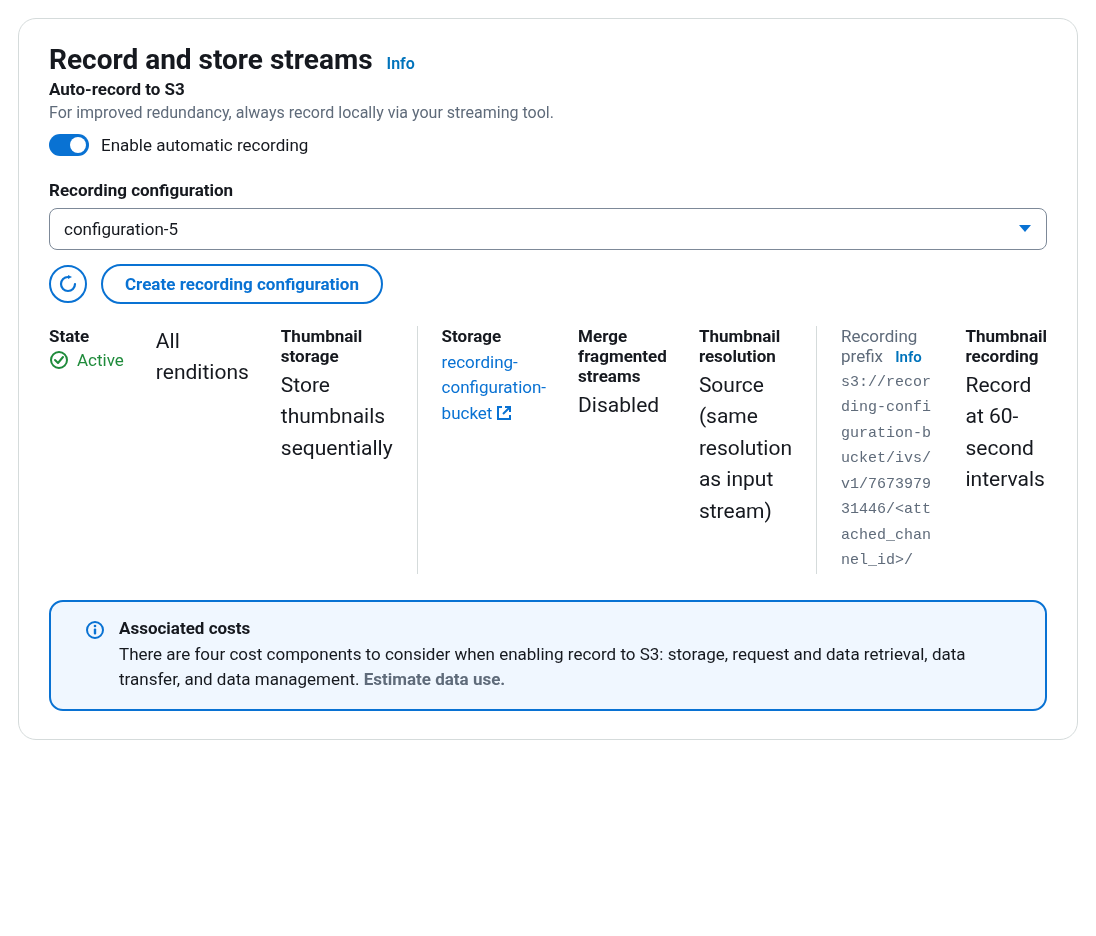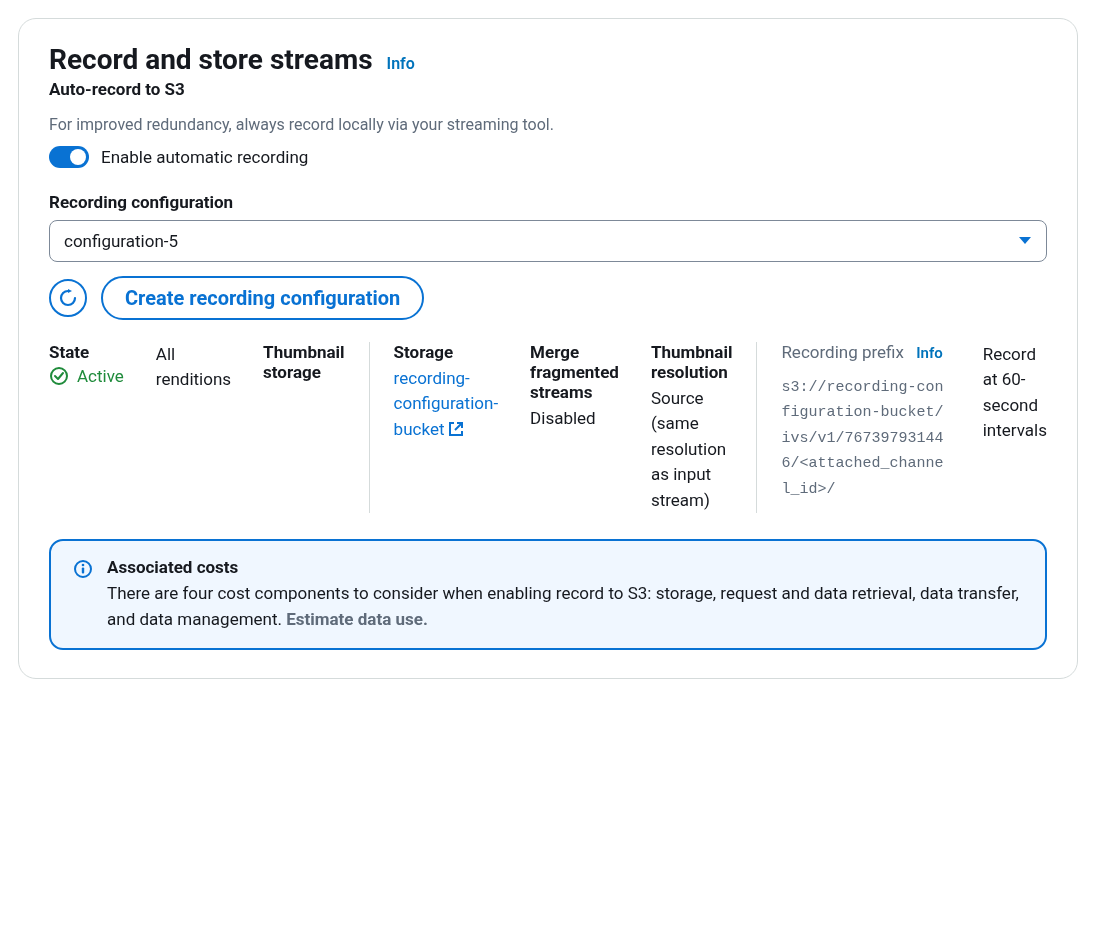--- a/index.html
+++ b/index.html
@@ -36,21 +36,21 @@
   .info-link-sm {
     color: #0073bb;
     font-size: 15px;
     font-weight: 600;
     cursor: pointer;
     margin-left: 8px;
   }
   .sub-header {
     font-size: 17px;
     font-weight: 700;
-    margin-bottom: 16px;
+    margin-bottom: 4px;
   }
   .sub-desc {
     font-size: 16px;
     color: #5f6b7a;
     margin-bottom: 12px;
   }
   .toggle-row {
     display: flex;
     align-items: center;
     gap: 12px;
@@ -113,21 +113,21 @@
     align-items: center;
     justify-content: center;
     cursor: pointer;
     color: #0972d3;
   }
   .pill-btn {
     border: 2px solid #0972d3;
     border-radius: 22px;
     padding: 8px 22px;
     color: #0972d3;
-    font-size: 20px;
+    font-size: 17px;
     font-weight: 700;
     cursor: pointer;
     background: #fff;
   }
   .details-grid {
     display: grid;
     grid-template-columns: 1fr 1fr 1fr;
     gap: 0;
     margin-bottom: 26px;
   }
@@ -145,24 +145,24 @@
   .detail-block .label {
     font-size: 17px;
     font-weight: 700;
     margin-bottom: 4px;
     color: #16191f;
   }
   .detail-block .label-light {
     font-size: 17px;
     font-weight: 400;
     color: #5f6b7a;
-    margin-bottom: 13px;
+    margin-bottom: 4px;
   }
   .detail-block .value {
-    font-size: 17px;
+    font-size: 21px;
     color: #16191f;
     line-height: 1.5;
   }
   .active-row {
     display: flex;
     align-items: center;
     gap: 8px;
     color: #1f8b3b;
     font-size: 17px;
   }
@@ -183,21 +183,21 @@
     font-family: "SFMono-Regular", Consolas, "Liberation Mono", Menlo, monospace;
     font-size: 15px;
     color: #5f6b7a;
     line-height: 1.7;
     word-break: break-all;
   }
   .alert-box {
     border: 2px solid #0972d3;
     background: #f0f7ff;
     border-radius: 14px;
-    padding: 16px 22px;
+    padding: 16px 34px;
     display: flex;
     gap: 14px;
   }
   .alert-icon {
     flex-shrink: 0;
     color: #0972d3;
     margin-top: 2px;
   }
   .alert-content .alert-title {
     font-size: 17px;
@@ -267,20 +267,21 @@
             <path d="M6 10 L9 13 L14 7" fill="none" stroke="#1f8b3b" stroke-width="2" stroke-linecap="round" stroke-linejoin="round"></path>
           </svg>
           <span>Active</span>
         </div>
       </div>
       <div class="detail-block">
         <div class="value">All renditions</div>
       </div>
       <div class="detail-block">
         <div class="label">Thumbnail storage</div>
+        <div class="value">Store thumbnails sequentially</div>
       </div>
     </div>
 
     <div class="detail-col">
       <div class="detail-block">
         <div class="label">Storage</div>
         <div>
           <a class="link-val"><span>recording-configuration-bucket</span><span class="ext-icon"><svg width="16" height="16" viewBox="0 0 16 16" style="display:inline">
                   <path d="M6 2 H2 V14 H14 V10" fill="none" stroke="#0972d3" stroke-width="2"></path>
                   <path d="M9 2 H14 V7" fill="none" stroke="#0972d3" stroke-width="2"></path>
@@ -300,20 +301,21 @@
 
     <div class="detail-col">
       <div class="detail-block">
         <div class="label-light">
           <span>Recording prefix</span>
           <span class="info-link-sm">Info</span>
         </div>
         <div class="mono">s3://recording-configuration-bucket/ivs/v1/767397931446/&lt;attached_channel_id&gt;/</div>
       </div>
       <div class="detail-block">
+        <div class="label">Thumbnail recording</div>
         <div class="value">Record at 60-second intervals</div>
       </div>
     </div>
 
   </div>
 
   <div class="alert-box">
     <div class="alert-icon">
       <svg width="20" height="20" viewBox="0 0 20 20">
         <circle cx="10" cy="10" r="8" fill="none" stroke="#0972d3" stroke-width="2"></circle>

